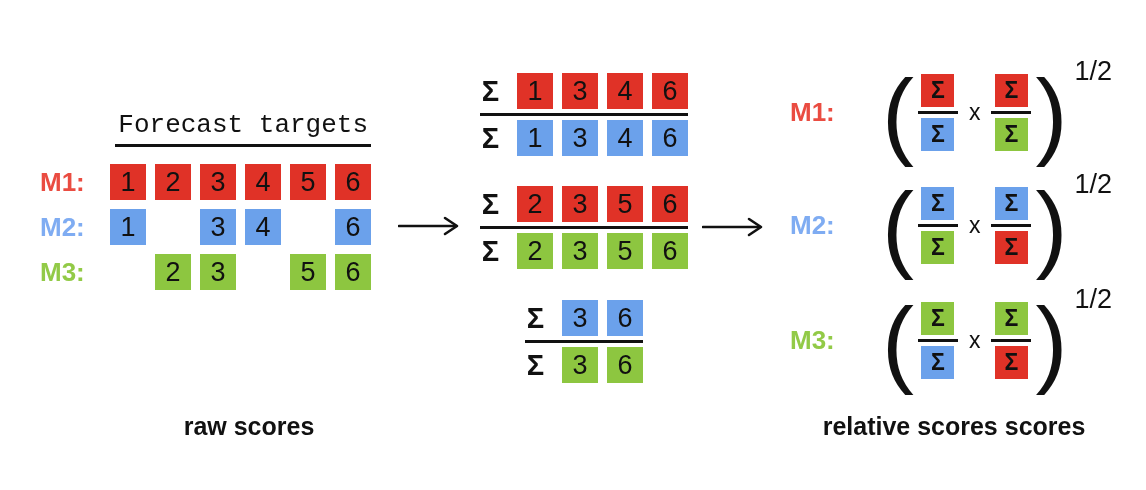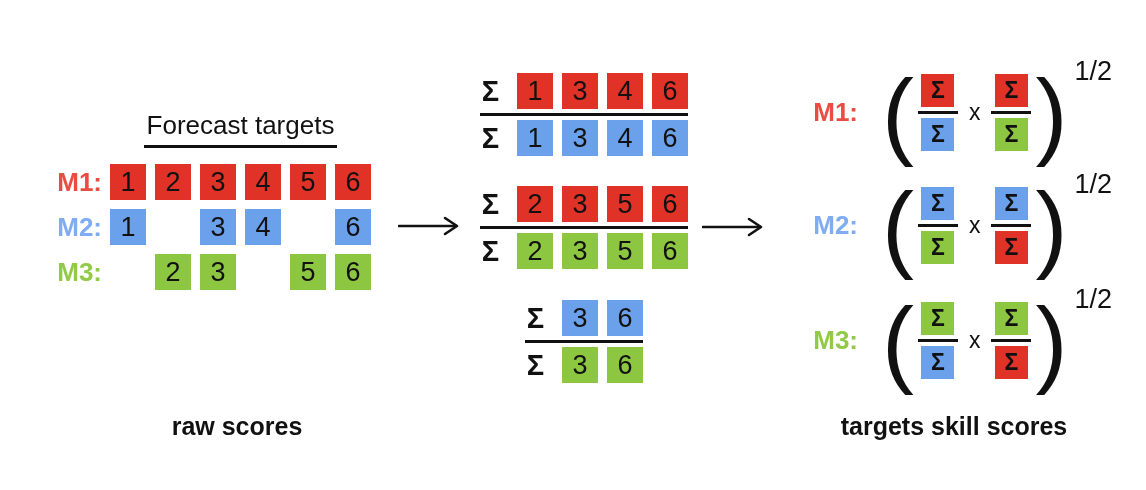--- a/index.html
+++ b/index.html
@@ -2,26 +2,26 @@
 <html><head>
 <meta charset="utf-8">
 <style>
   * { box-sizing: border-box; }
   html, body { margin: 0; padding: 0; background: #ffffff; }
   body { font-family: "Liberation Sans", sans-serif; color: #111111; }
   .canvas { position: relative; width: 1146px; height: 490px; background: #ffffff; overflow: hidden; }
 
   
   .panel-left { position: absolute; left: 40px; top: 110px; width: 340px; }
-  .ft-head-wrap { margin-left: 70px; width: 261px; text-align: center; height: 38px; }
+  .ft-head-wrap { margin-left: 70px; width: 261px; text-align: right; height: 38px; font-family: Liberation Mono, monospace; }
   .ft-heading { display: inline-block; font-size: 26px; font-weight: 500; color: #111;
                 border-bottom: 3px solid #111; padding: 0 3px 4px 3px; white-space: nowrap; }
   .score-row { display: flex; align-items: center; height: 36px; margin-top: 9px; }
   .score-row.first { margin-top: 16px; }
-  .mlabel { width: 62px; text-align: right; font-size: 26px; font-weight: bold; margin-right: 8px; }
+  .mlabel { width: 62px; font-size: 26px; font-weight: bold; margin-right: 8px; }
   .cells { display: flex; }
   .cell { width: 36px; height: 36px; display: flex; align-items: center; justify-content: center;
           font-size: 27px; color: #111; flex: none; }
   .cells .cell + .cell { margin-left: 9px; }
 
   
   .arrow { position: absolute; width: 64px; height: 20px; }
   .arrow-1 { left: 398px; top: 216px; }
   .arrow-2 { left: 702px; top: 217px; }
 
@@ -47,21 +47,21 @@
   .sfrac { display: inline-flex; flex-direction: column; align-items: center; }
   .sline { width: 40px; height: 3px; background: #111; margin: 4px 0; }
   .sbox { width: 33px; height: 33px; display: flex; align-items: center; justify-content: center;
           font-size: 23px; font-weight: bold; color: #111; }
   .times { font-size: 23px; margin: 0 11px; color: #111; }
   .sup { align-self: flex-start; font-size: 27px; margin-left: 3px; margin-top: -6px; }
 
   
   .caption { position: absolute; top: 412px; font-size: 25px; font-weight: bold; text-align: center;
              color: #111; }
-  .cap-raw { left: 117px; width: 240px; }
+  .cap-raw { left: 129px; width: 240px; }
   .cap-ratio { left: 478px; width: 240px; }
   .cap-rel { left: 809px; width: 290px; }
 </style>
 </head>
 <body>
 
 <div class="canvas">
 
   <div class="panel-left">
     <div class="ft-head-wrap">
@@ -231,15 +231,15 @@
     <span class="sfrac">
       <span class="sbox" style="background-color: rgb(141, 198, 64);">Σ</span>
       <span class="sline"></span>
       <span class="sbox" style="background-color: rgb(224, 50, 39);">Σ</span>
     </span>
     <span class="paren">)</span>
     <span class="sup">1/2</span>
   </div>
 
   <div class="caption cap-raw">raw scores</div>
-  <div class="caption cap-rel">targets skill scores</div>
+  <div class="caption cap-rel">relative scores scores</div>
 
 </div>
 
 </body></html>

